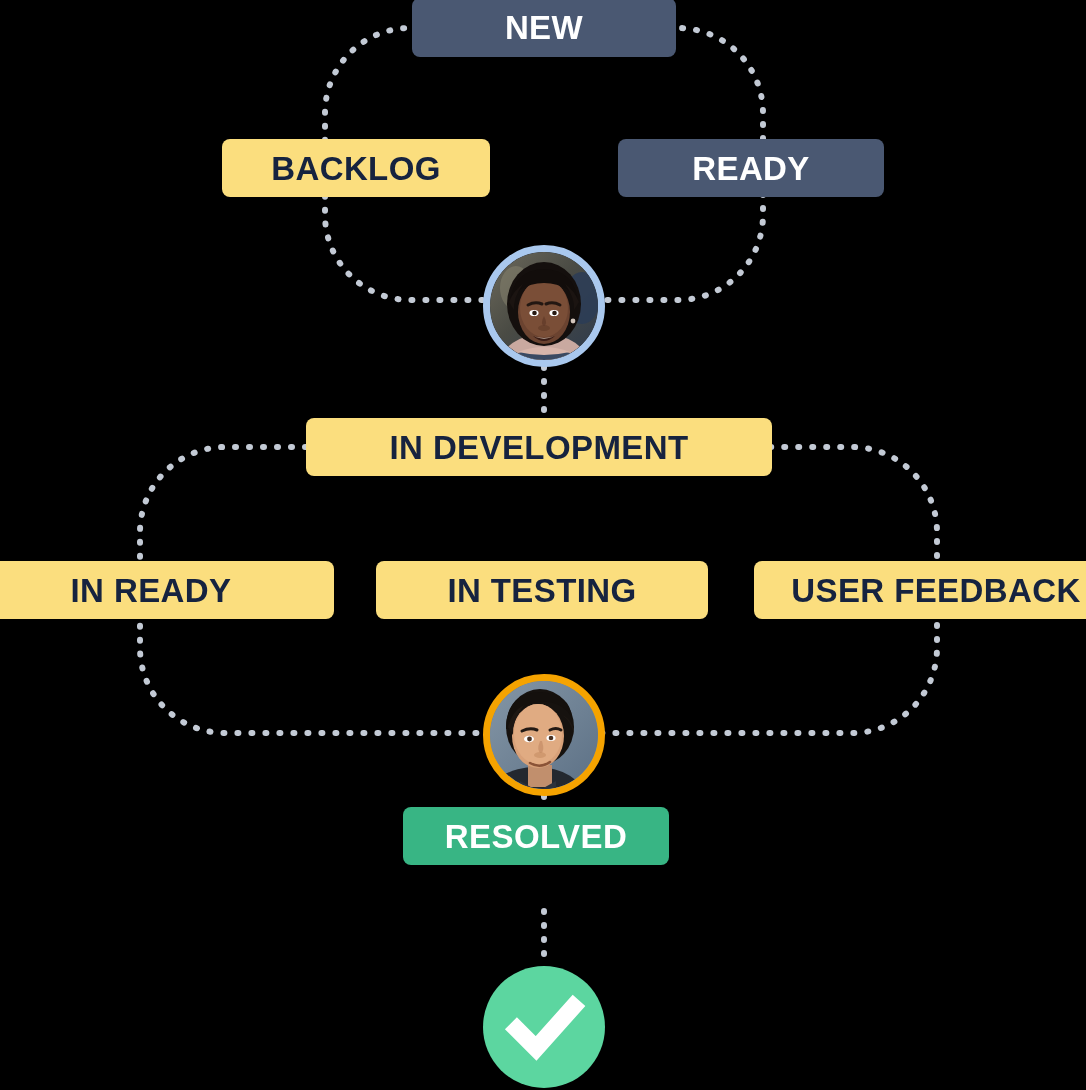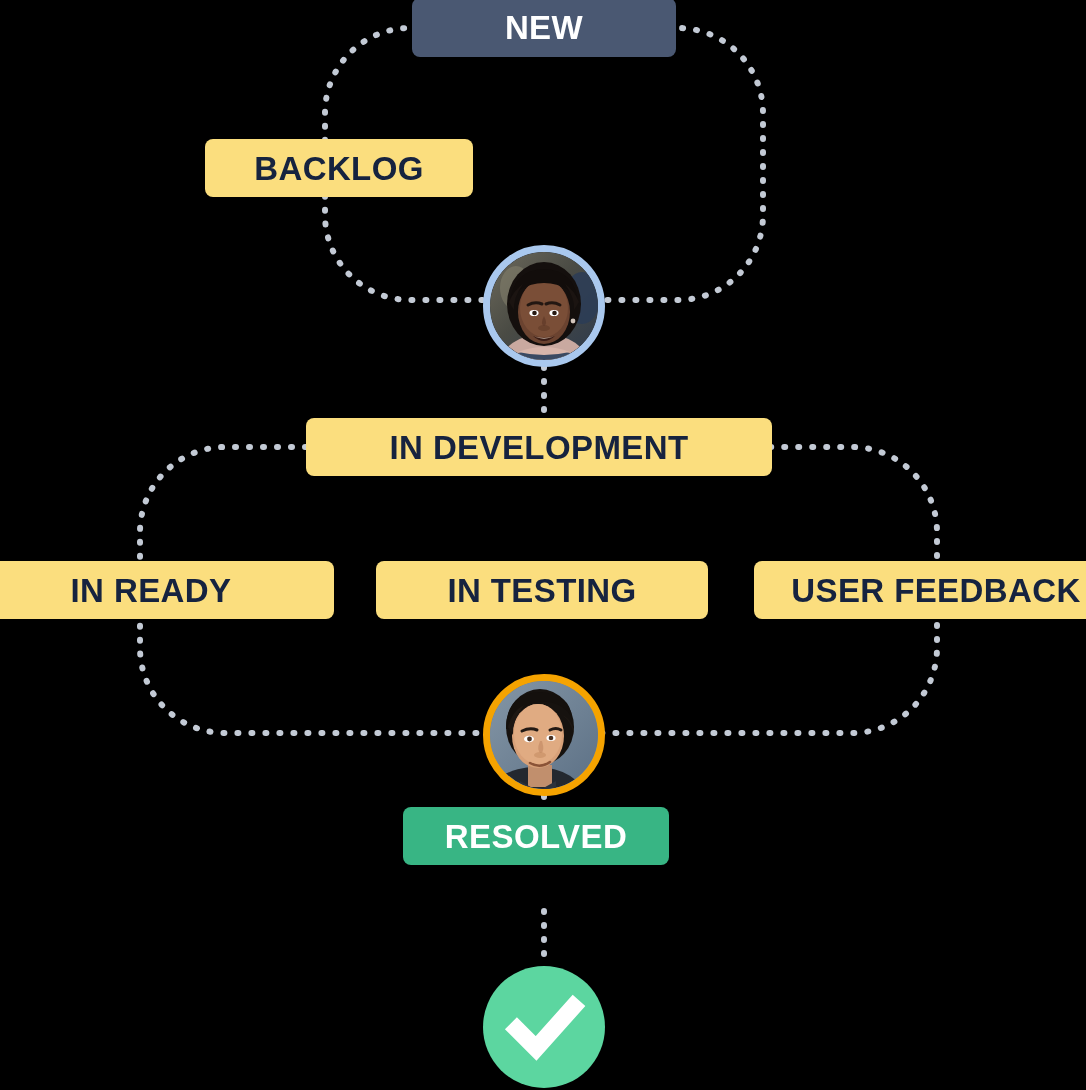--- a/index.html
+++ b/index.html
@@ -43,21 +43,21 @@
     white-space: nowrap;
     line-height: 1;
     padding: 0 18px;
   }
   .badge.yellow { background: #FBDE7E; color: #16233F; }
   .badge.slate  { background: #4A5872; color: #FFFFFF; }
   .badge.green  { background: #38B584; color: #FFFFFF; }
 
   
   #badge-new          { left: 412px;  top: -2px;  width: 264px; height: 59px; }
-  #badge-backlog      { left: 205px;  top: 139px; width: 268px; height: 58px; }
+  #badge-backlog      { left: 222px;  top: 139px; width: 268px; height: 58px; }
   #badge-ready        { left: 618px;  top: 139px; width: 266px; height: 58px; }
   #badge-in-dev       { left: 306px;  top: 418px; width: 466px; height: 58px; }
   #badge-in-review    { left: -32px;  top: 561px; width: 366px; height: 58px; }
   #badge-in-testing   { left: 376px;  top: 561px; width: 332px; height: 58px; }
   #badge-user-fb      { left: 754px;  top: 561px; width: 364px; height: 58px; }
   #badge-resolved     { left: 403px;  top: 807px; width: 266px; height: 58px; }
 
   
   .avatar {
     position: absolute;
@@ -136,20 +136,23 @@
   </svg>
 
   <div id="badge-new" class="badge slate">
     <span>NEW</span>
   </div>
 
   <div id="badge-backlog" class="badge yellow">
     <span>BACKLOG</span>
   </div>
 
+  <div id="badge-ready" class="badge slate">
+    <span>READY</span>
+  </div>
 
   <div id="badge-in-dev" class="badge yellow">
     <span>IN DEVELOPMENT</span>
   </div>
 
   <div id="badge-in-review" class="badge yellow">
     <span>IN READY</span>
   </div>
 
   <div id="badge-in-testing" class="badge yellow">

